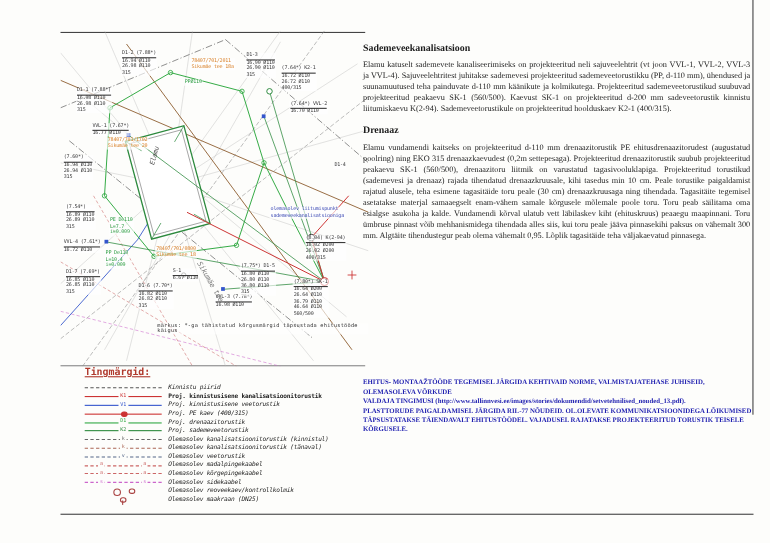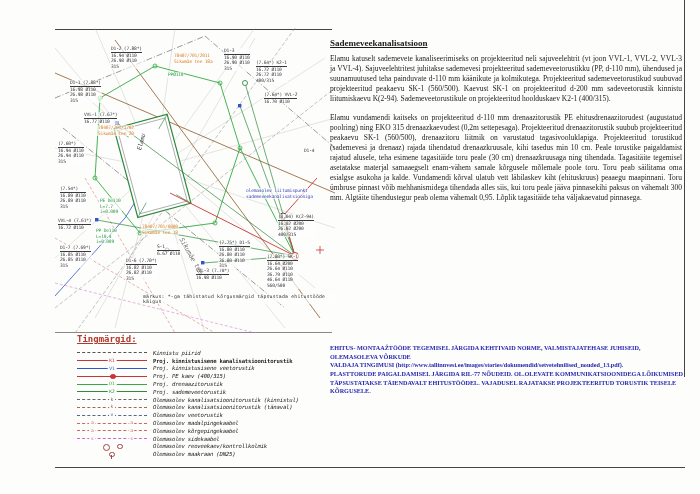--- a/index.html
+++ b/index.html
@@ -22,21 +22,21 @@
   .map-label .ln.ul{border-bottom:0.7px solid currentColor;}
   .c-dark{color:#3a3a3a;} .c-orange{color:#d9822b;} .c-green{color:#2f9e44;}
   .c-blue{color:#3b49b3;}
   .c-road{color:#777;font-style:italic;font-size:6.5px;background:transparent;}
   .c-bld{color:#444;font-style:italic;font-size:6px;background:transparent;}
   .map-note{position:absolute;left:88px;top:266px;font-family:"DejaVu Sans Mono",monospace;
     font-size:4.8px;color:#333;letter-spacing:0.2px;background:rgba(255,255,255,0.6);}
 
   
   .textcol{position:absolute;left:330px;top:38px;width:352px;color:#1c1c1c;}
-  .textcol h3{font-size:9px;margin:0 0 6px 0;text-decoration:underline;}
+  .textcol h3{font-size:9px;margin:0 0 6px 0;}
   .textcol p{font-size:7.5px;line-height:1.32;margin:0 0 10px 0;text-align:justify;}
   .blue-note{position:absolute;left:330px;top:344px;width:354px;
     font-size:6.2px;font-weight:bold;line-height:1.4;color:#1f1fb0;
     white-space:pre-line;font-family:"Liberation Serif",serif;}
 
   
   .legend{position:absolute;left:58px;top:334px;width:272px;margin-left:19px;}
   .legend-title{font-family:"DejaVu Sans Mono",monospace;font-weight:bold;
     font-size:9px;color:#b03a2e;text-decoration:underline;margin-bottom:5px;}
   .lg-row{display:flex;align-items:center;height:7.8px;}
@@ -275,20 +275,21 @@
         <div class="map-label c-bld" style="left: 80px; top: 122px; transform: rotate(-75deg);">
           <div class="ln">Elamu</div>
         </div>
       </div>
     <div class="map-note">märkus: *-ga tähistatud kõrgusmärgid täpsustada ehitustööde käigus</div>
   </div>
 
   <div class="textcol">
     <h3>Sademeveekanalisatsioon</h3>
     <p>Elamu katuselt sademevete kanaliseerimiseks on projekteeritud neli sajuveelehtrit (vt joon VVL-1, VVL-2, VVL-3 ja VVL-4). Sajuveelehtritest juhitakse sademevesi projekteeritud sademeveetorustikku (PP, d-110 mm), ühendused ja suunamuutused teha painduvate d-110 mm käänikute ja kolmikutega. Projekteeritud sademeveetorustikud suubuvad projekteeritud peakaevu SK-1 (560/500). Kaevust SK-1 on projekteeritud d-200 mm sadeveetorustik kinnistu liitumiskaevu K(2-94). Sademeveetorustikule on projekteeritud hoolduskaev K2-1 (400/315).</p>
+    <h3>Drenaaz</h3>
     <p>Elamu vundamendi kaitseks on projekteeritud d-110 mm drenaazitorustik PE ehitusdrenaazitorudest (augustatud poolring) ning EKO 315 drenaazkaevudest (0,2m settepesaga). Projekteeritud drenaazitorustik suubub projekteeritud peakaevu SK-1 (560/500), drenaazitoru liitmik on varustatud tagasivooluklapiga. Projekteeritud torustikud (sademevesi ja drenaaz) rajada tihendatud drenaazkruusale, kihi tasedus min 10 cm. Peale torustike paigaldamist rajatud alusele, teha esimene tagasitäide toru peale (30 cm) drenaazkruusaga ning tihendada. Tagasitäite tegemisel asetatakse materjal samaaegselt enam-vähem samale kõrgusele mõlemale poole toru. Toru peab säilitama oma esialgse asukoha ja kalde. Vundamendi kõrval ulatub vett läbilaskev kiht (ehituskruus) peaaegu maapinnani. Toru ümbruse pinnast võib mehhanismidega tihendada alles siis, kui toru peale jääva pinnasekihi paksus on vähemalt 300 mm. Algtäite tihendustegur peab olema vähemalt 0,95. Lõplik tagasitäide teha väljakaevatud pinnasega.</p>
   </div>
   <div class="blue-note">EHITUS- MONTAAŽTÖÖDE TEGEMISEL JÄRGIDA KEHTIVAID NORME, VALMISTAJATEHASE JUHISEID, OLEMASOLEVA VÕRKUDE
 VALDAJA TINGIMUSI (http://www.tallinnvesi.ee/images/stories/dokumendid/setvetehnilised_nouded_13.pdf).
 PLASTTORUDE PAIGALDAMISEL JÄRGIDA RIL-77 NÕUDEID. OL.OLEVATE KOMMUNIKATSIOONIDEGA LÕIKUMISED
 TÄPSUSTATAKSE TÄIENDAVALT EHITUSTÖÖDEL. VAJADUSEL RAJATAKSE PROJEKTEERITUD TORUSTIK TEISELE KÕRGUSELE.</div>
 
   <div class="legend">
     <div class="legend-title">Tingmärgid:</div>
     <div id="legend-rows">

